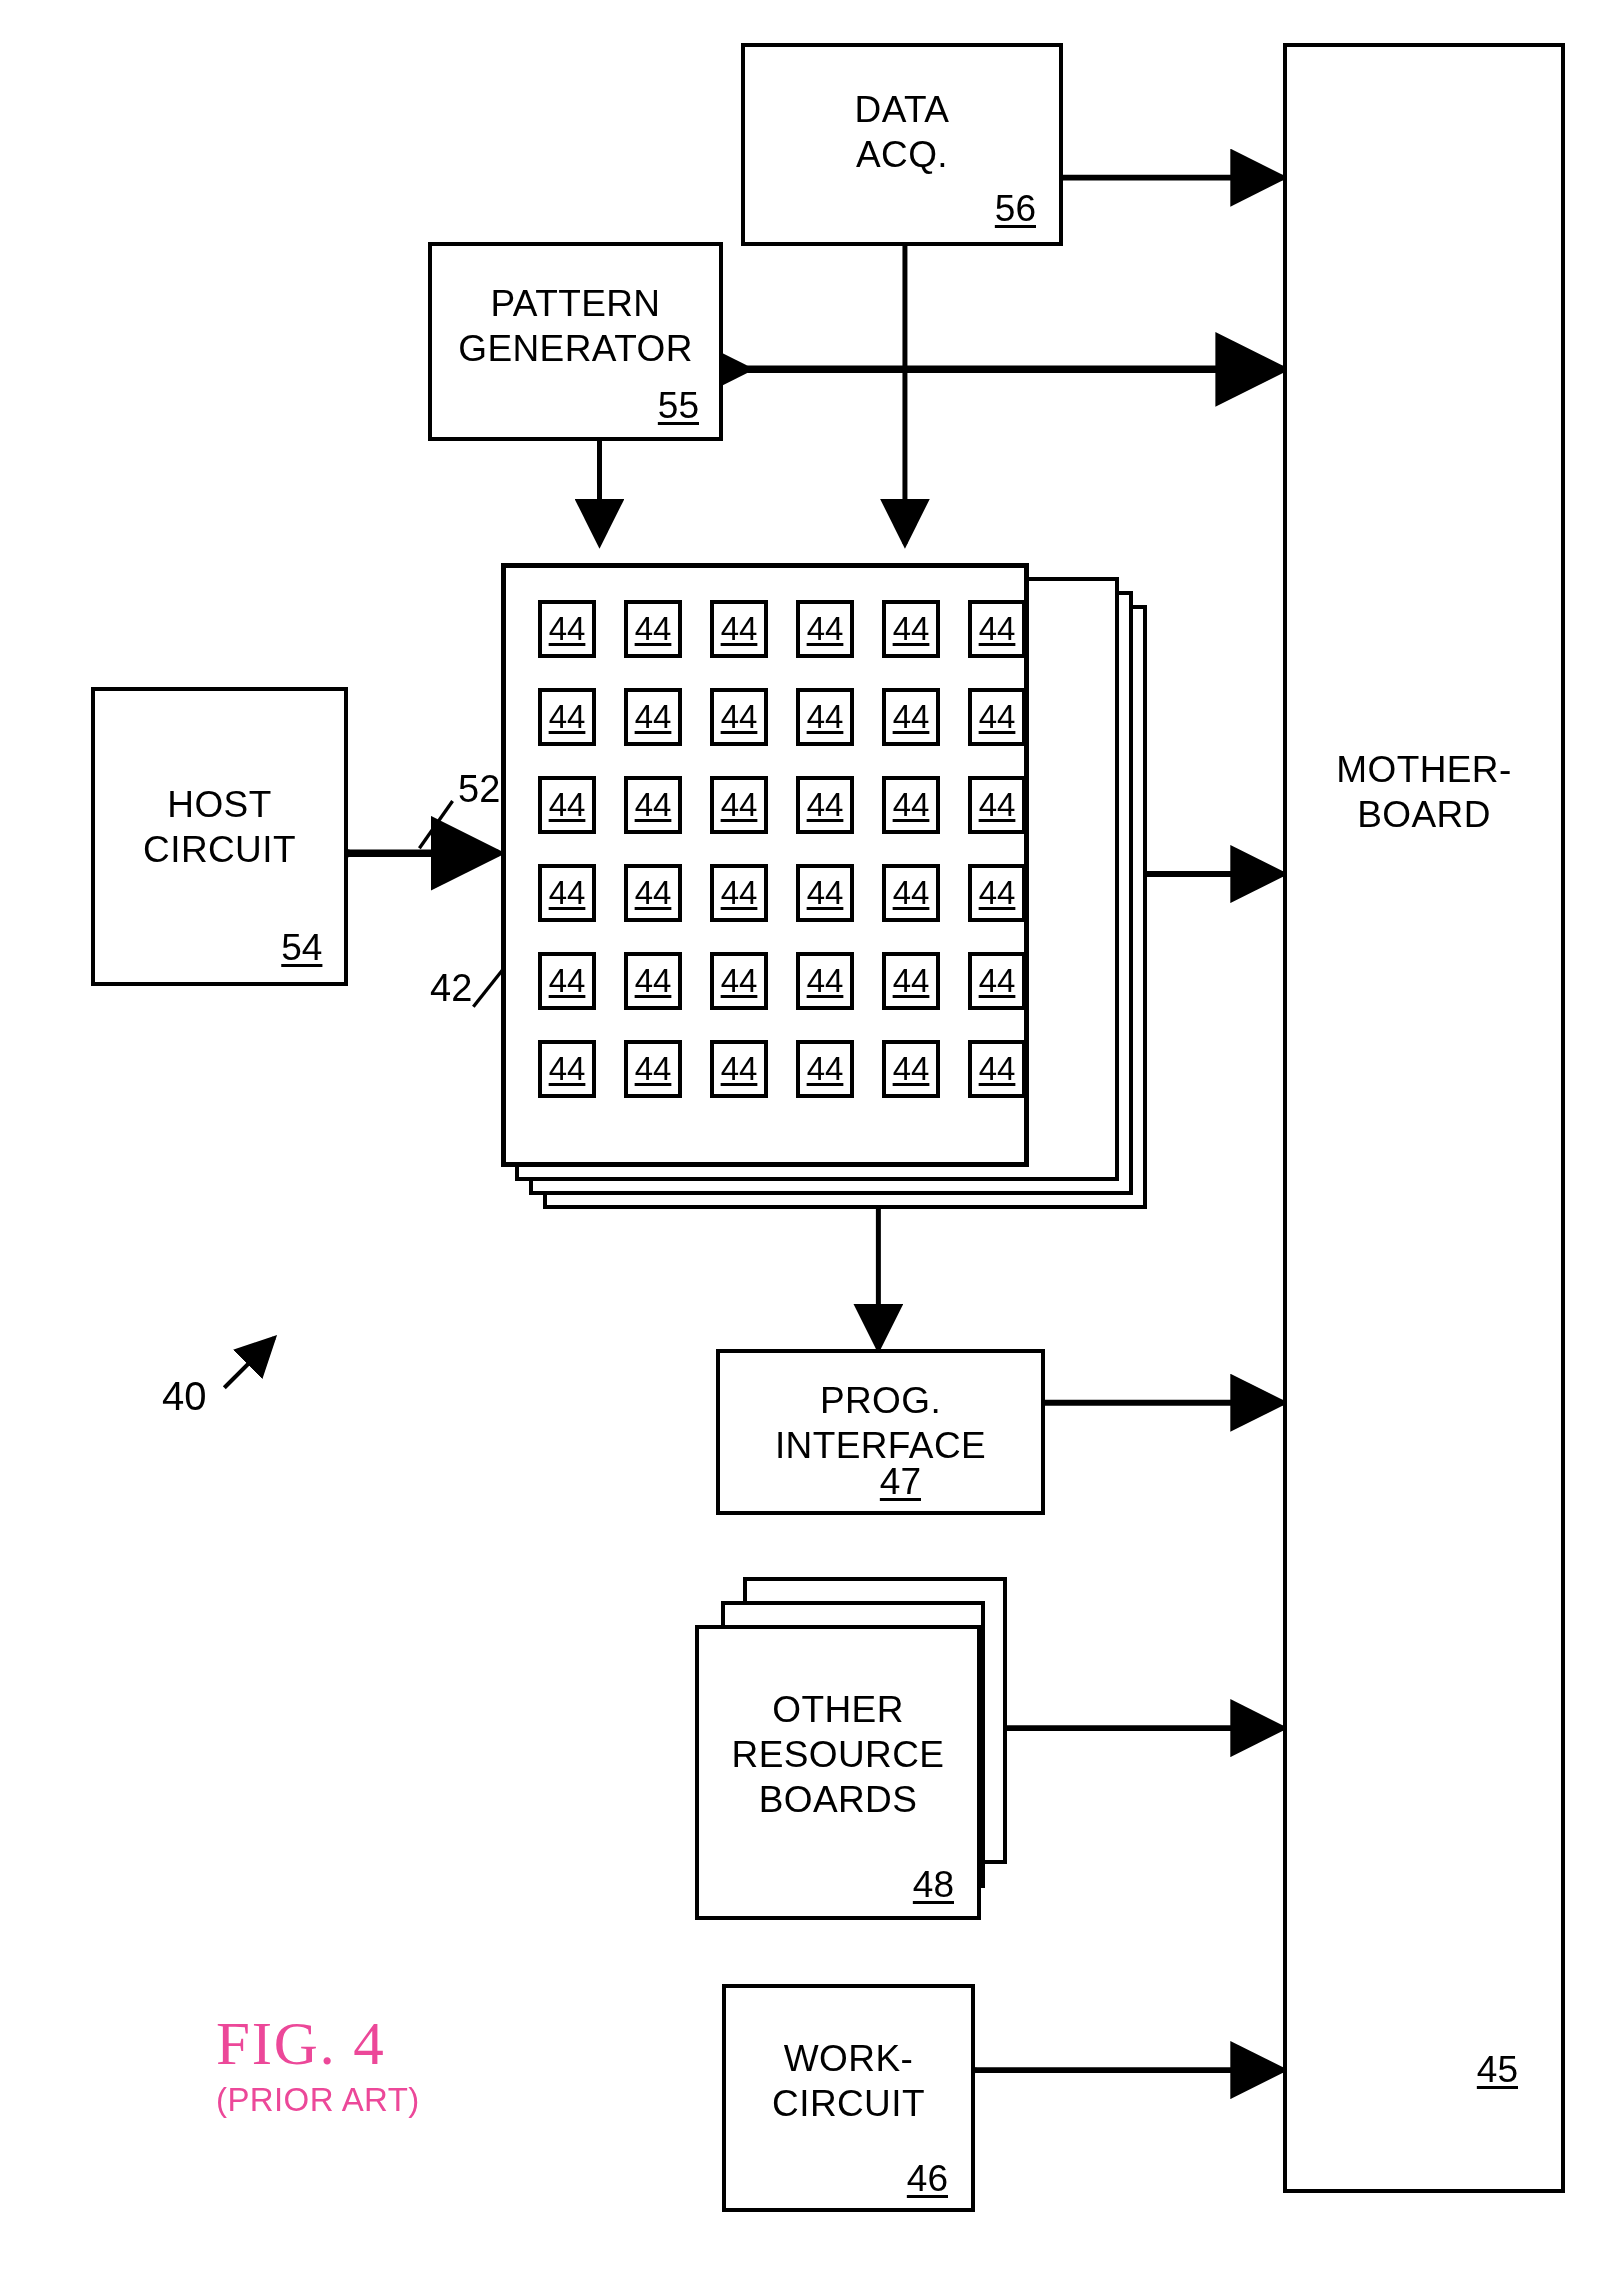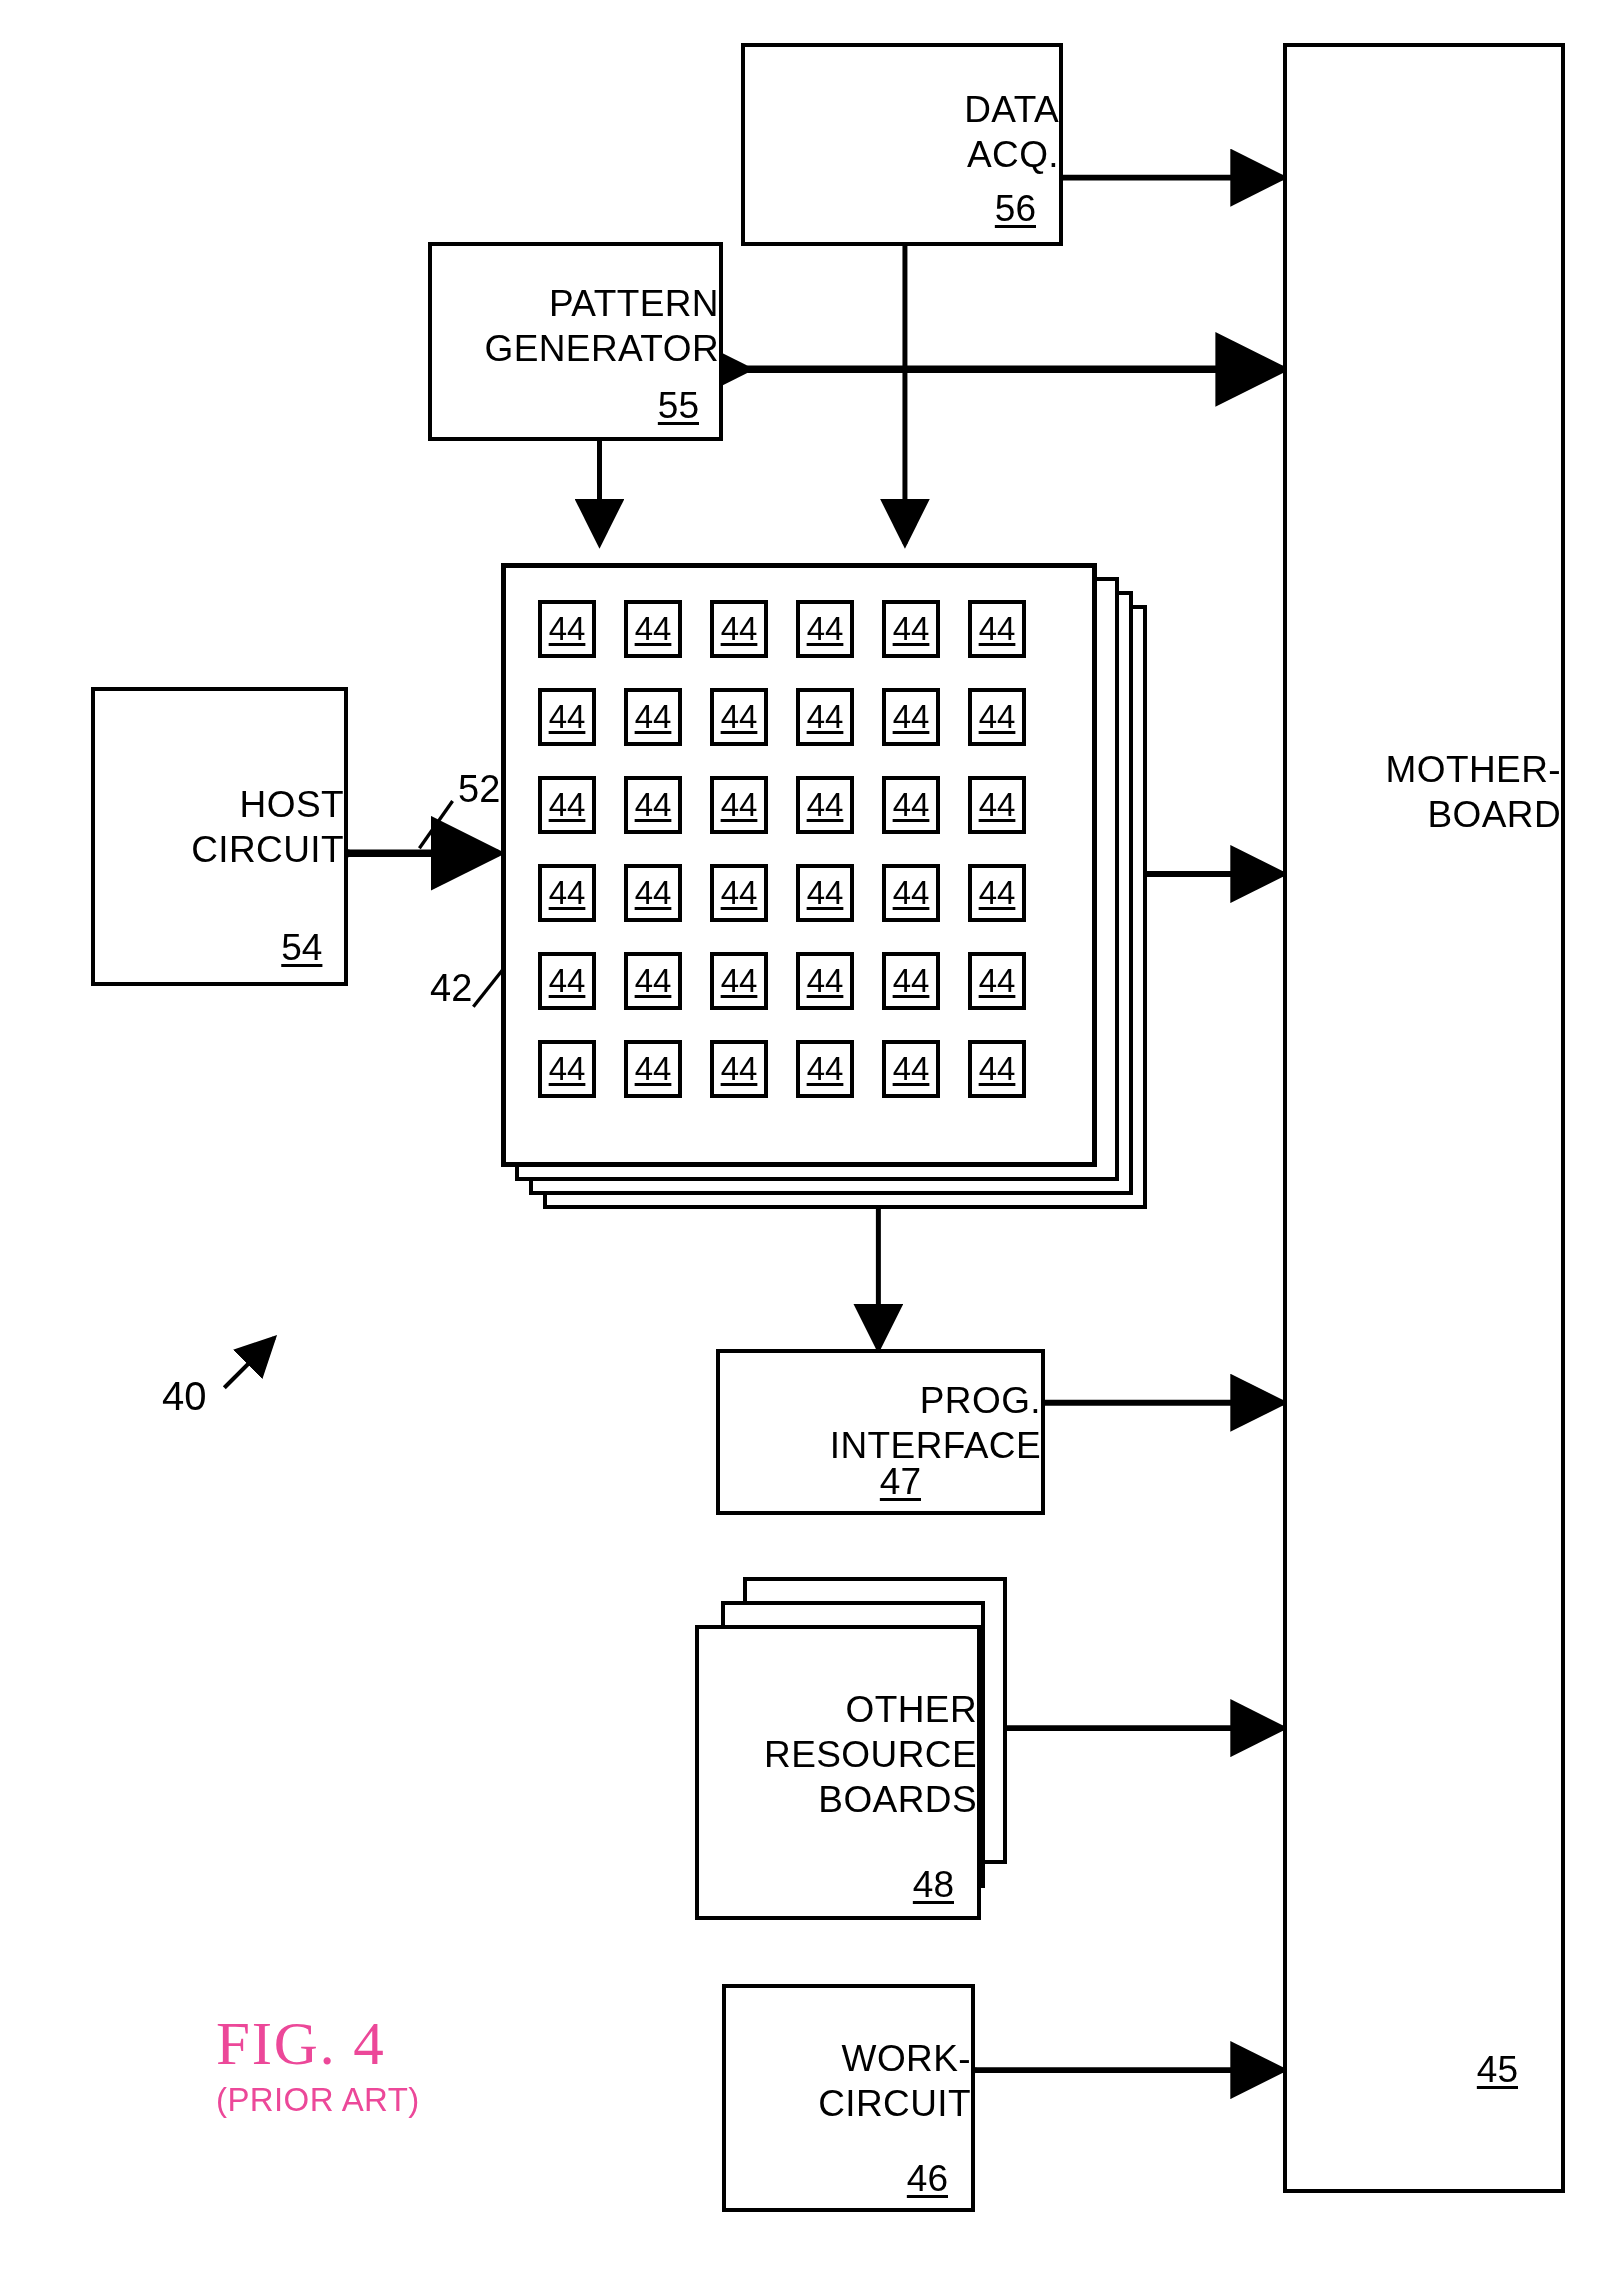--- a/index.html
+++ b/index.html
@@ -25,21 +25,21 @@
   .blk {
     position: absolute;
     border: 4.2px solid #000000;
     background: #ffffff;
     box-sizing: border-box;
   }
   .blk-label {
     position: absolute;
     left: 0;
     right: 0;
-    text-align: right;
+    text-align: center;
     font-family: "Liberation Sans", sans-serif;
     font-size: 37px;
     line-height: 1.22;
     color: #000000;
     letter-spacing: 0.4px;
   }
   .ref-num {
     position: absolute;
     font-family: "Liberation Sans", sans-serif;
     font-size: 37px;
@@ -207,21 +207,21 @@
   </div>
 
   <div class="ref-plain" style="left:446px; top:768px;margin-left:12px;">52</div>
 
   <div class="ref-plain" style="left:430px; top:967px;">42</div>
 
   <div class="board-ghost" style="left:543px; top:605px; width:604px; height:604px;"></div>
   <div class="board-ghost" style="left:529px; top:591px; width:604px; height:604px;"></div>
   <div class="board-ghost" style="left:515px; top:577px; width:604px; height:604px;"></div>
 
-  <div class="board-front" style="left:501px; top:563px; width:596px; height:604px;">
+  <div class="board-front" style="left:501px; top:563px; width:528px; height:604px;">
     <div class="cell-grid" style="left:32px; top:32px;">
       <div class="cell">44</div>
       <div class="cell">44</div>
       <div class="cell">44</div>
       <div class="cell">44</div>
       <div class="cell">44</div>
       <div class="cell">44</div>
 
       <div class="cell">44</div>
       <div class="cell">44</div>

